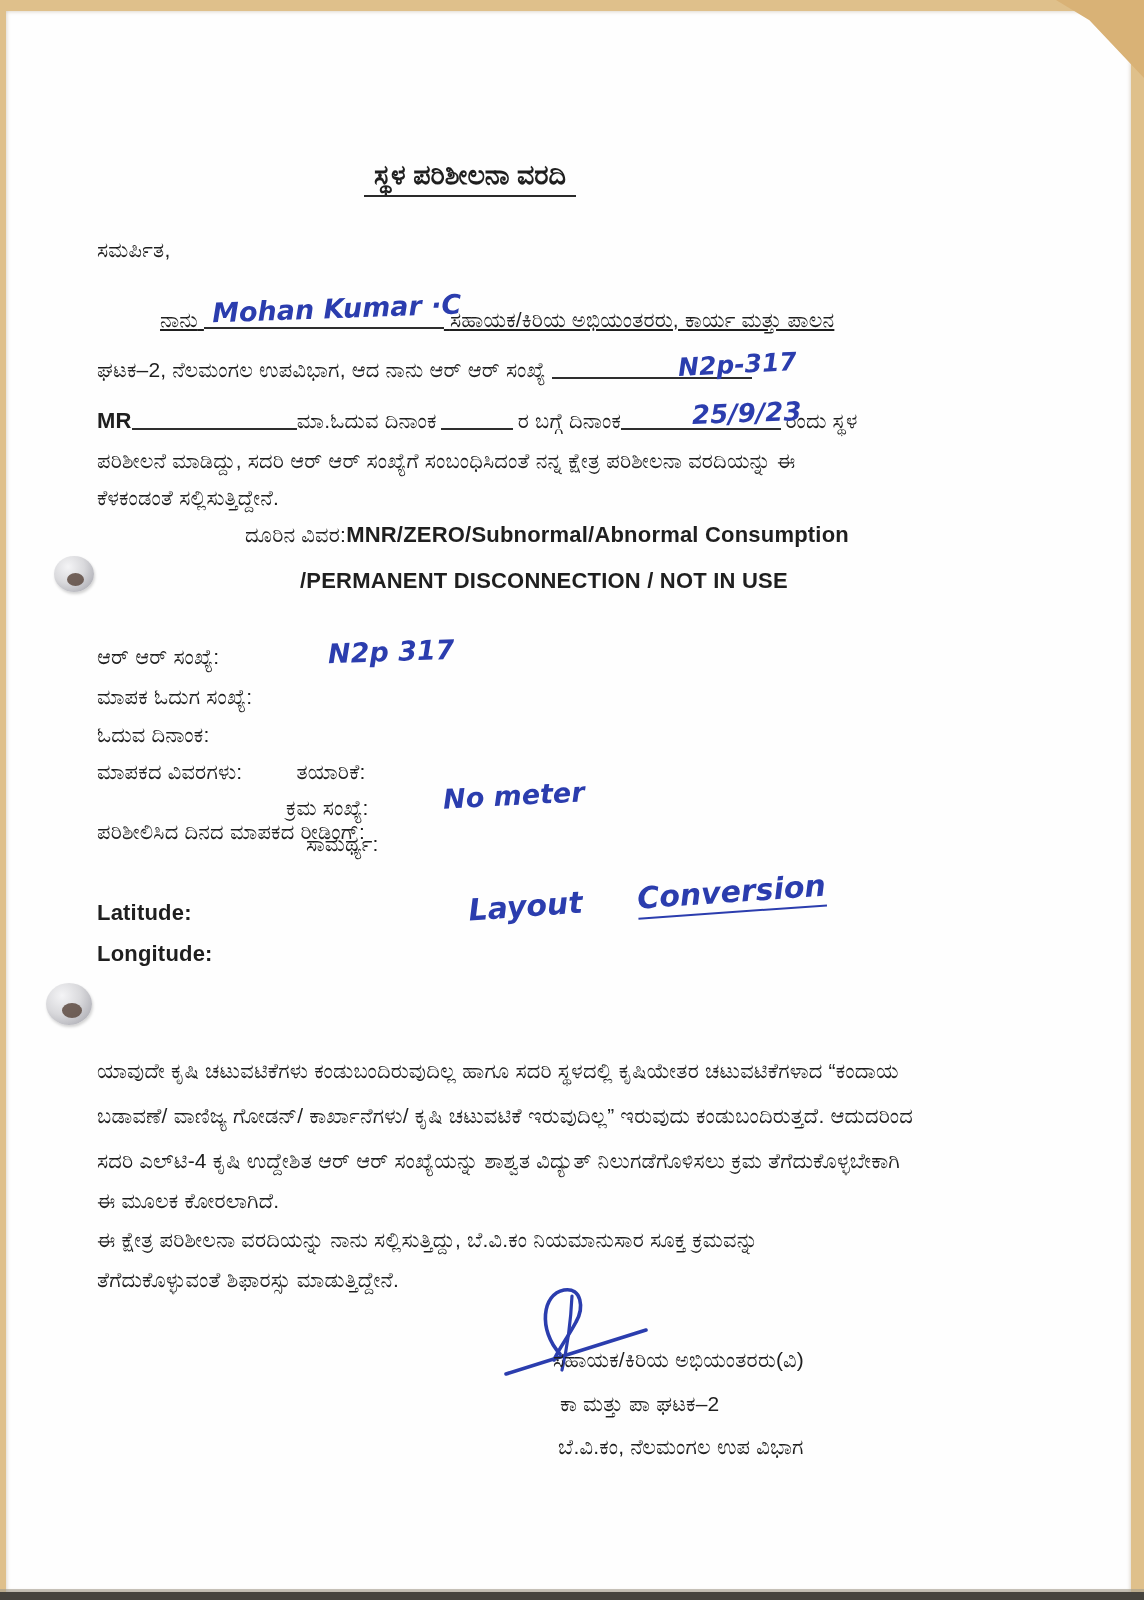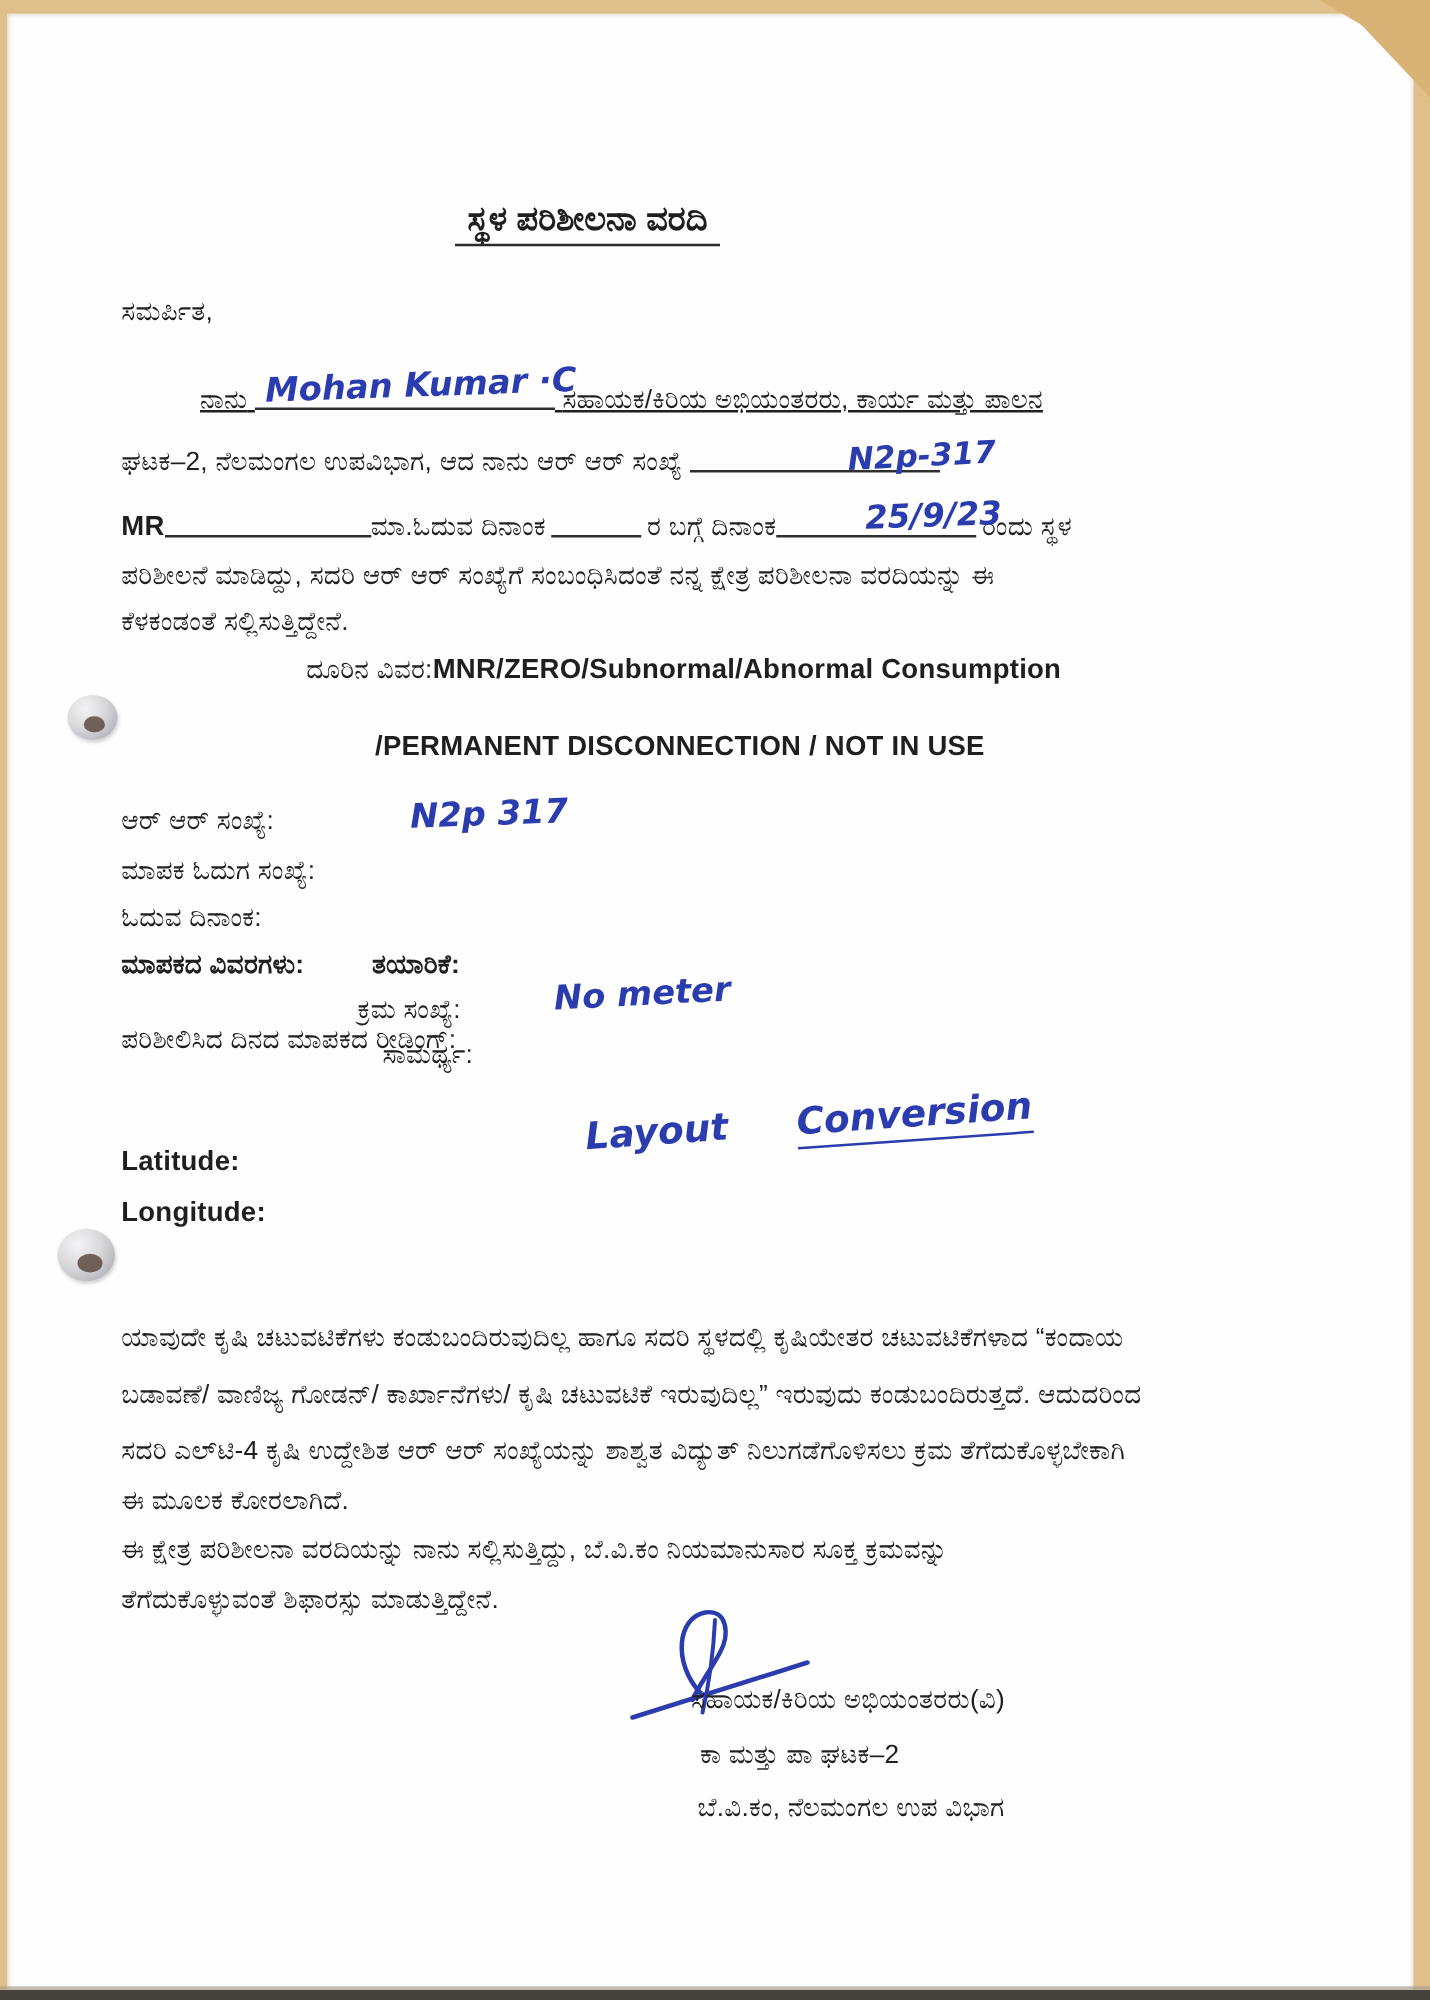--- a/index.html
+++ b/index.html
@@ -8,21 +8,21 @@
   .paper{position:absolute;left:6px;top:11px;right:13px;bottom:8px;background:#fefefe;
          box-shadow:0 0 4px rgba(120,90,40,.35) inset;}
   .corner-wedge{position:absolute;right:0;top:0;width:88px;height:78px;background:#d9b276;
          clip-path:polygon(0 0,100% 0,100% 100%,38% 26%);}
   .edge-bottom{position:absolute;left:0;bottom:0;width:100%;height:8px;background:#46433d;}
   .edge-bottom-soft{position:absolute;left:0;bottom:8px;width:100%;height:3px;background:#a49c8d;opacity:.6;}
   .line{position:absolute;white-space:nowrap;color:#1f1f1f;}
   .kn{font-size:21px;letter-spacing:.2px;}
   .bold{font-weight:bold;}
   .title{font-size:27px;font-weight:bold;border-bottom:2px solid #2a2a2a;padding:0 10px 5px 10px;}
-  .en-b{font-size:22px;font-weight:bold;letter-spacing:.2px;margin-top:16px;}
+  .en-b{font-size:22px;font-weight:bold;letter-spacing:.2px;}
   .blank{display:inline-block;border-bottom:2px solid #2e2e2e;height:16px;vertical-align:-2px;}
   .hw{position:absolute;color:#2b3dae;font-style:italic;font-weight:bold;white-space:nowrap;
       font-family:"DejaVu Sans",sans-serif;}
   .hw-ul{border-bottom:2.5px solid #2b3dae;padding-bottom:2px;}
   .hole{position:absolute;border-radius:50%;
         background:radial-gradient(circle at 35% 30%,#f4f4f6 0%,#d9d9dc 45%,#b9b9bf 75%,#a2a2a8 100%);
         box-shadow:1px 2px 3px rgba(0,0,0,.18);}
   .hole-inner{position:absolute;border-radius:50%;background:#5d4a41;opacity:.85;}
   .sig-svg{position:absolute;}
 </style>
@@ -67,21 +67,21 @@
     <span class="kn">ದೂರಿನ ವಿವರ:</span><span class="en-b">MNR/ZERO/Subnormal/Abnormal Consumption</span>
   </div>
   <div class="line en-b" style="left:300px;top:568px;">/PERMANENT DISCONNECTION / NOT IN USE</div>
 
   <div class="line kn" style="left:97px;top:645px;">ಆರ್ ಆರ್ ಸಂಖ್ಯೆ:</div>
   <div class="hw" style="left:328px;top:636px;font-size:27px;transform:rotate(-2deg);">N2p 317</div>
 
   <div class="line kn" style="left:97px;top:685px;">ಮಾಪಕ ಓದುಗ ಸಂಖ್ಯೆ:</div>
   <div class="line kn" style="left:97px;top:723px;">ಓದುವ ದಿನಾಂಕ:</div>
 
-  <div class="line kn" style="left:97px;top:760px;font-weight:bold;">
+  <div class="line kn" style="left:97px;top:760px;">
     <span>ಮಾಪಕದ ವಿವರಗಳು:</span>
     <span style="display:inline-block;width:42px;"></span>
     <span>ತಯಾರಿಕೆ:</span>
   </div>
 
   <div class="line kn" style="left:286px;top:796px;">ಕ್ರಮ ಸಂಖ್ಯೆ:</div>
   <div class="hw" style="left:443px;top:780px;font-size:27px;transform:rotate(-3deg);">No meter</div>
 
   <div class="line kn" style="left:306px;top:832px;">ಸಾಮರ್ಥ್ಯ:</div>
   <div class="line kn" style="left:97px;top:820px;">ಪರಿಶೀಲಿಸಿದ ದಿನದ ಮಾಪಕದ ರೀಡಿಂಗ್:</div>

